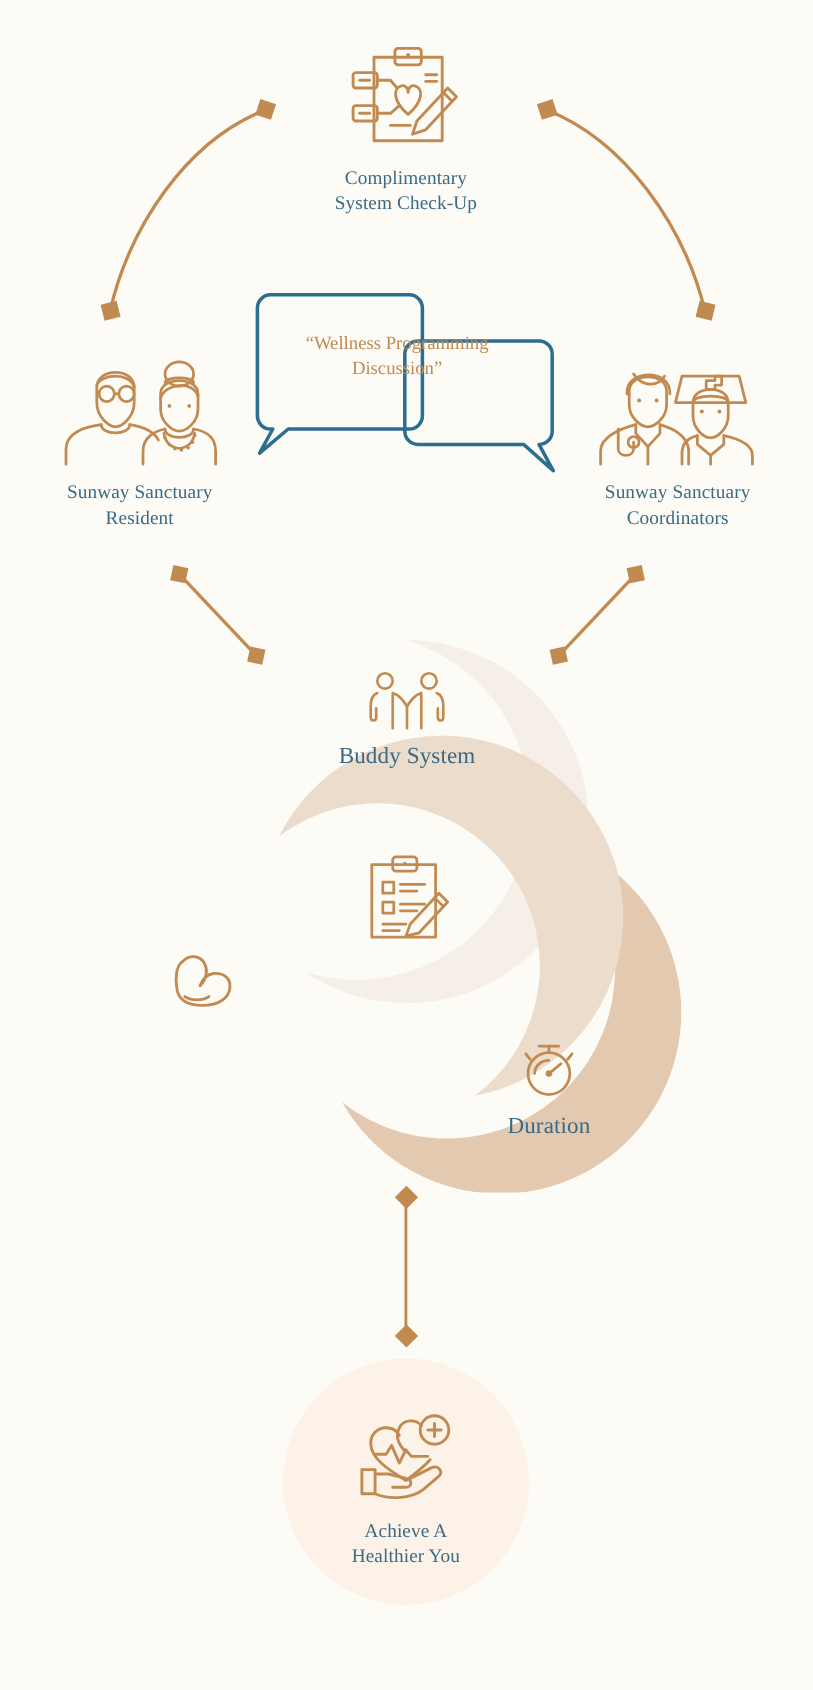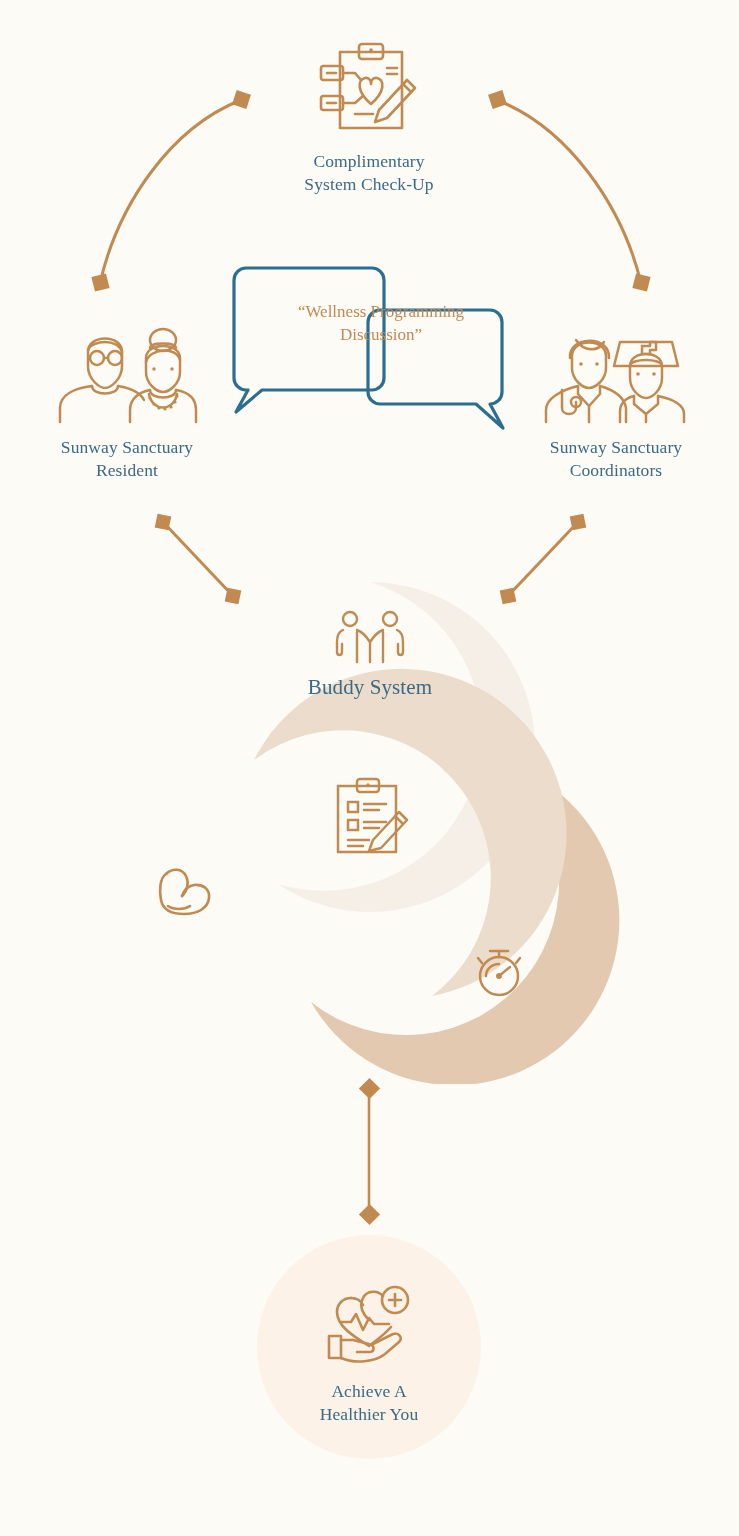--- a/index.html
+++ b/index.html
@@ -147,21 +147,21 @@
       </svg>
     </div>
     <div class="node-label">Complimentary
 System Check-Up</div>
   </div>
 
   <svg class="layer-svg" viewBox="0 0 739 1536">
     <path d="M 246,268 L 372,268 A 12,12 0 0 1 384,280 L 384,378 A 12,12 0 0 1 372,390 L 262,390 L 236,412 L 248,390 L 246,390 A 12,12 0 0 1 234,378 L 234,280 A 12,12 0 0 1 246,268 Z" fill="none" stroke="#2b6e8f" stroke-width="3.2" stroke-linejoin="round"></path>
     <path d="M 380,310 L 490,310 A 12,12 0 0 1 502,322 L 502,392 A 12,12 0 0 1 490,404 L 490,404 L 503,428 L 476,404 L 380,404 A 12,12 0 0 1 368,392 L 368,322 A 12,12 0 0 1 380,310 Z" fill="none" stroke="#2b6e8f" stroke-width="3.2" stroke-linejoin="round"></path>
   </svg>
-  <div class="bubble-text" style="left:252px; top:300px; width:258px;">“Wellness Programming
+  <div class="bubble-text" style="left:232px; top:300px; width:258px;">“Wellness Programming
 Discussion”</div>
 
   <div class="node" id="node-resident">
     <div class="icon-box">
       <svg width="162" height="102" viewBox="0 0 162 102" fill="none" stroke="#c08a51" stroke-width="2.5" stroke-linecap="round" stroke-linejoin="round">
         <path d="M 42 30 C 42 12 76 12 76 30 L 76 44 C 76 58 64 66 59 66 C 54 66 42 58 42 44 Z"></path>
         <path d="M 42 28 C 46 18 72 16 76 30"></path>
         <circle cx="51" cy="36" r="7"></circle>
         <circle cx="69" cy="36" r="7"></circle>
         <line x1="58" y1="36" x2="62" y2="36"></line>
@@ -284,20 +284,21 @@
           <circle cx="31" cy="34" r="19"></circle>
           <line x1="31" y1="9" x2="31" y2="15"></line>
           <line x1="22" y1="9" x2="40" y2="9"></line>
           <path d="M 18 34 C 18 27 24 22 31 22"></path>
           <line x1="31" y1="34" x2="42" y2="25"></line>
           <circle cx="31" cy="34" r="3" fill="#c08a51" stroke="none"></circle>
           <path d="M 10 16 L 14 21"></path>
           <path d="M 52 16 L 48 21"></path>
         </svg>
       </div>
+      <div class="node-label">Duration</div>
     </div>
   </div>
 
   <svg class="layer-svg" viewBox="0 0 739 1536">
     <circle cx="369" cy="1347" r="112" fill="#fcf2e7"></circle>
   </svg>
   <div class="node" id="node-achieve">
     <div class="icon-box">
       <svg width="92" height="84" viewBox="0 0 92 84" fill="none" stroke="#c08a51" stroke-width="2.6" stroke-linecap="round" stroke-linejoin="round">
         <path d="M 60 14 C 55 8 44 8 40 16 C 36 24 40 32 46 38"></path>

